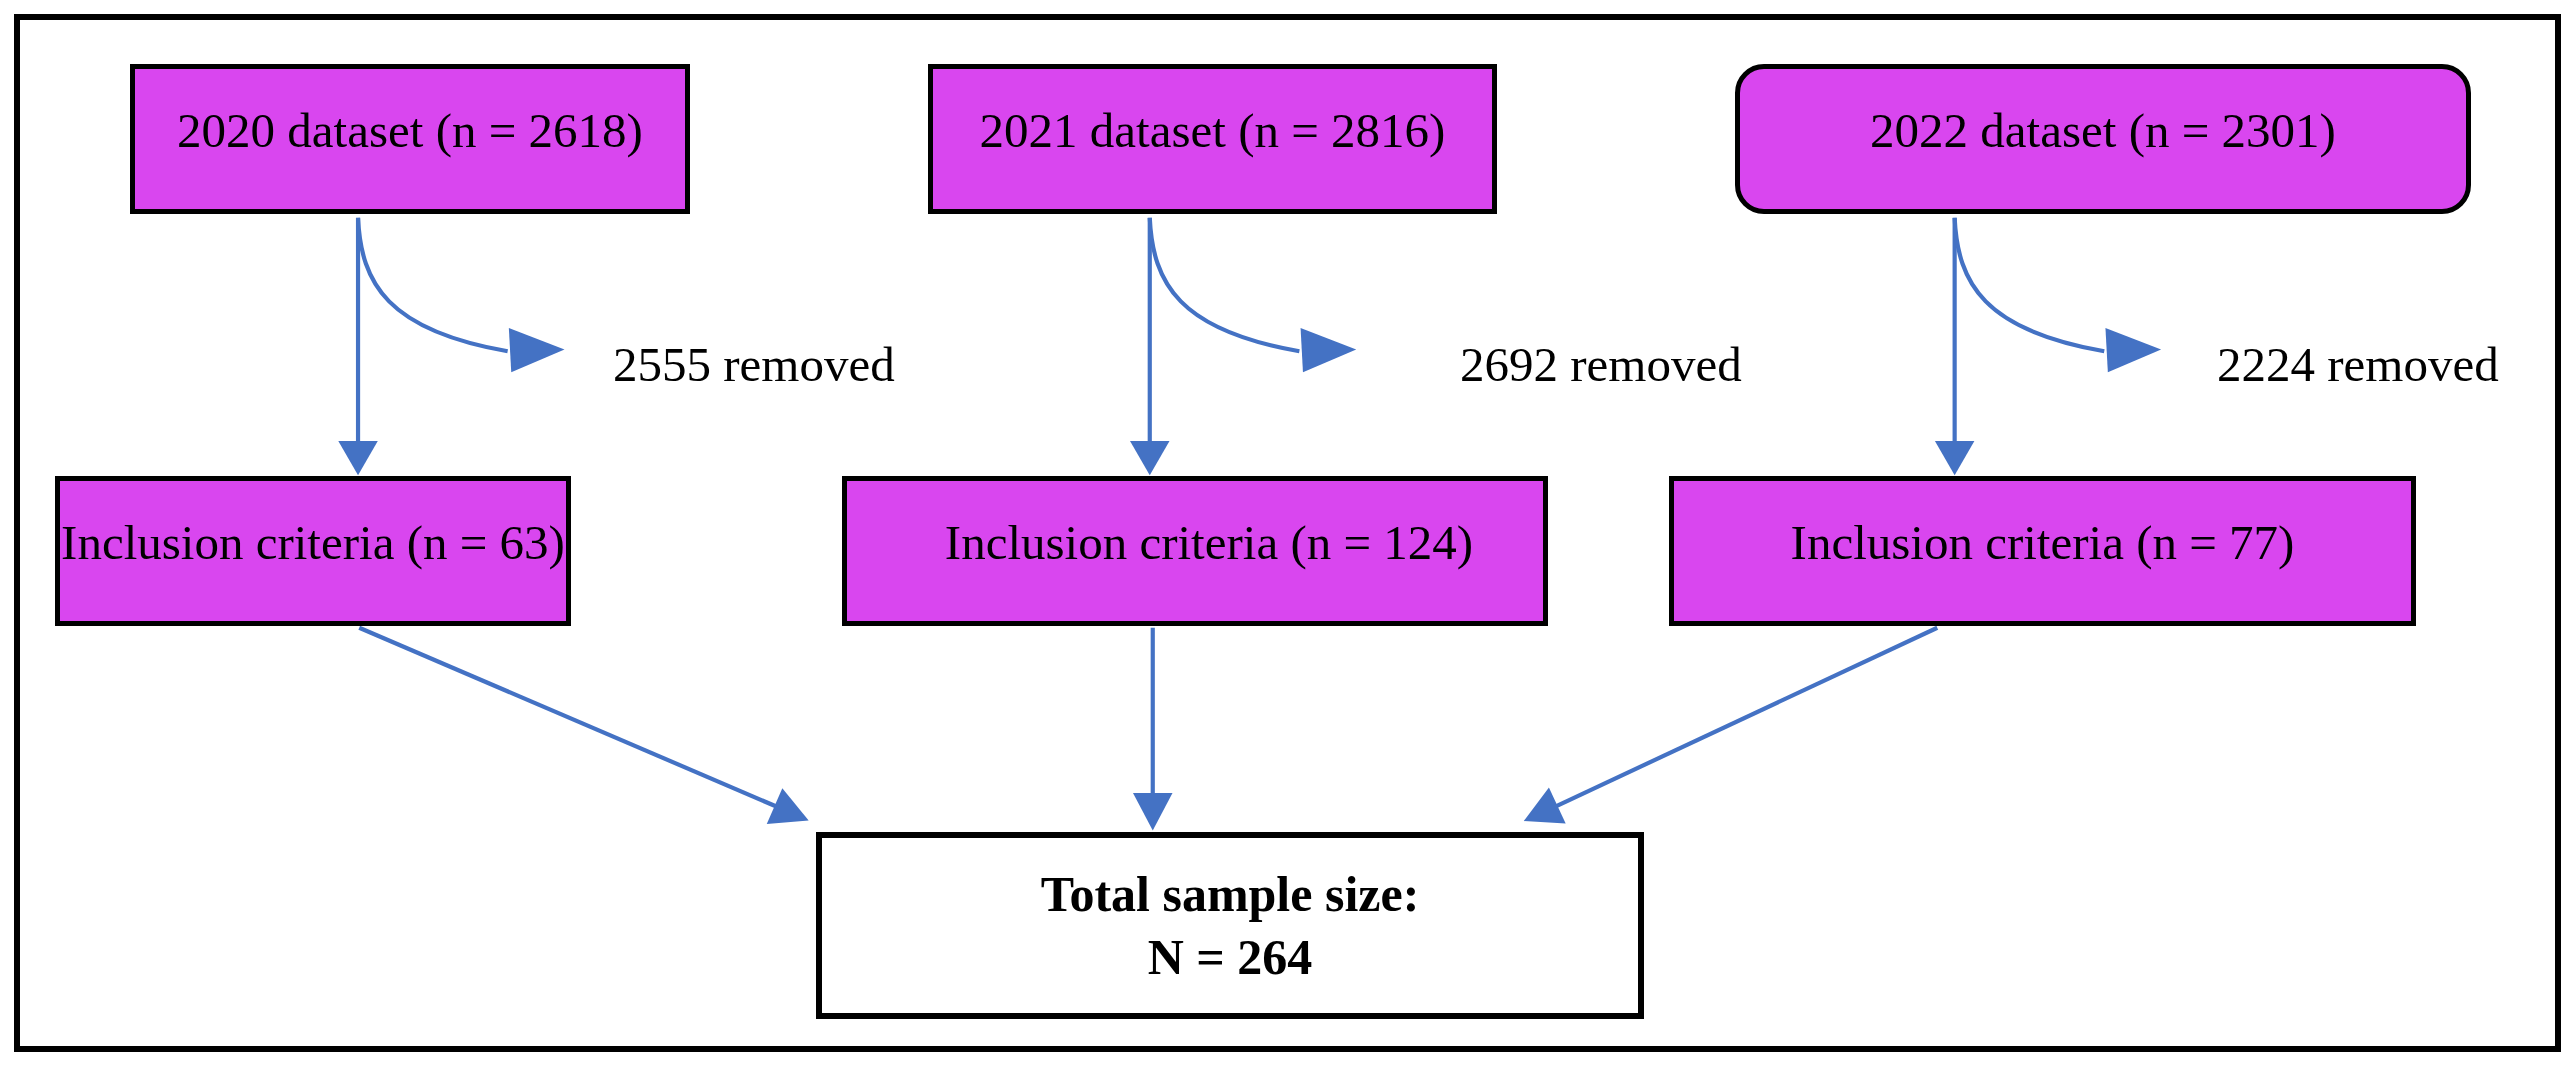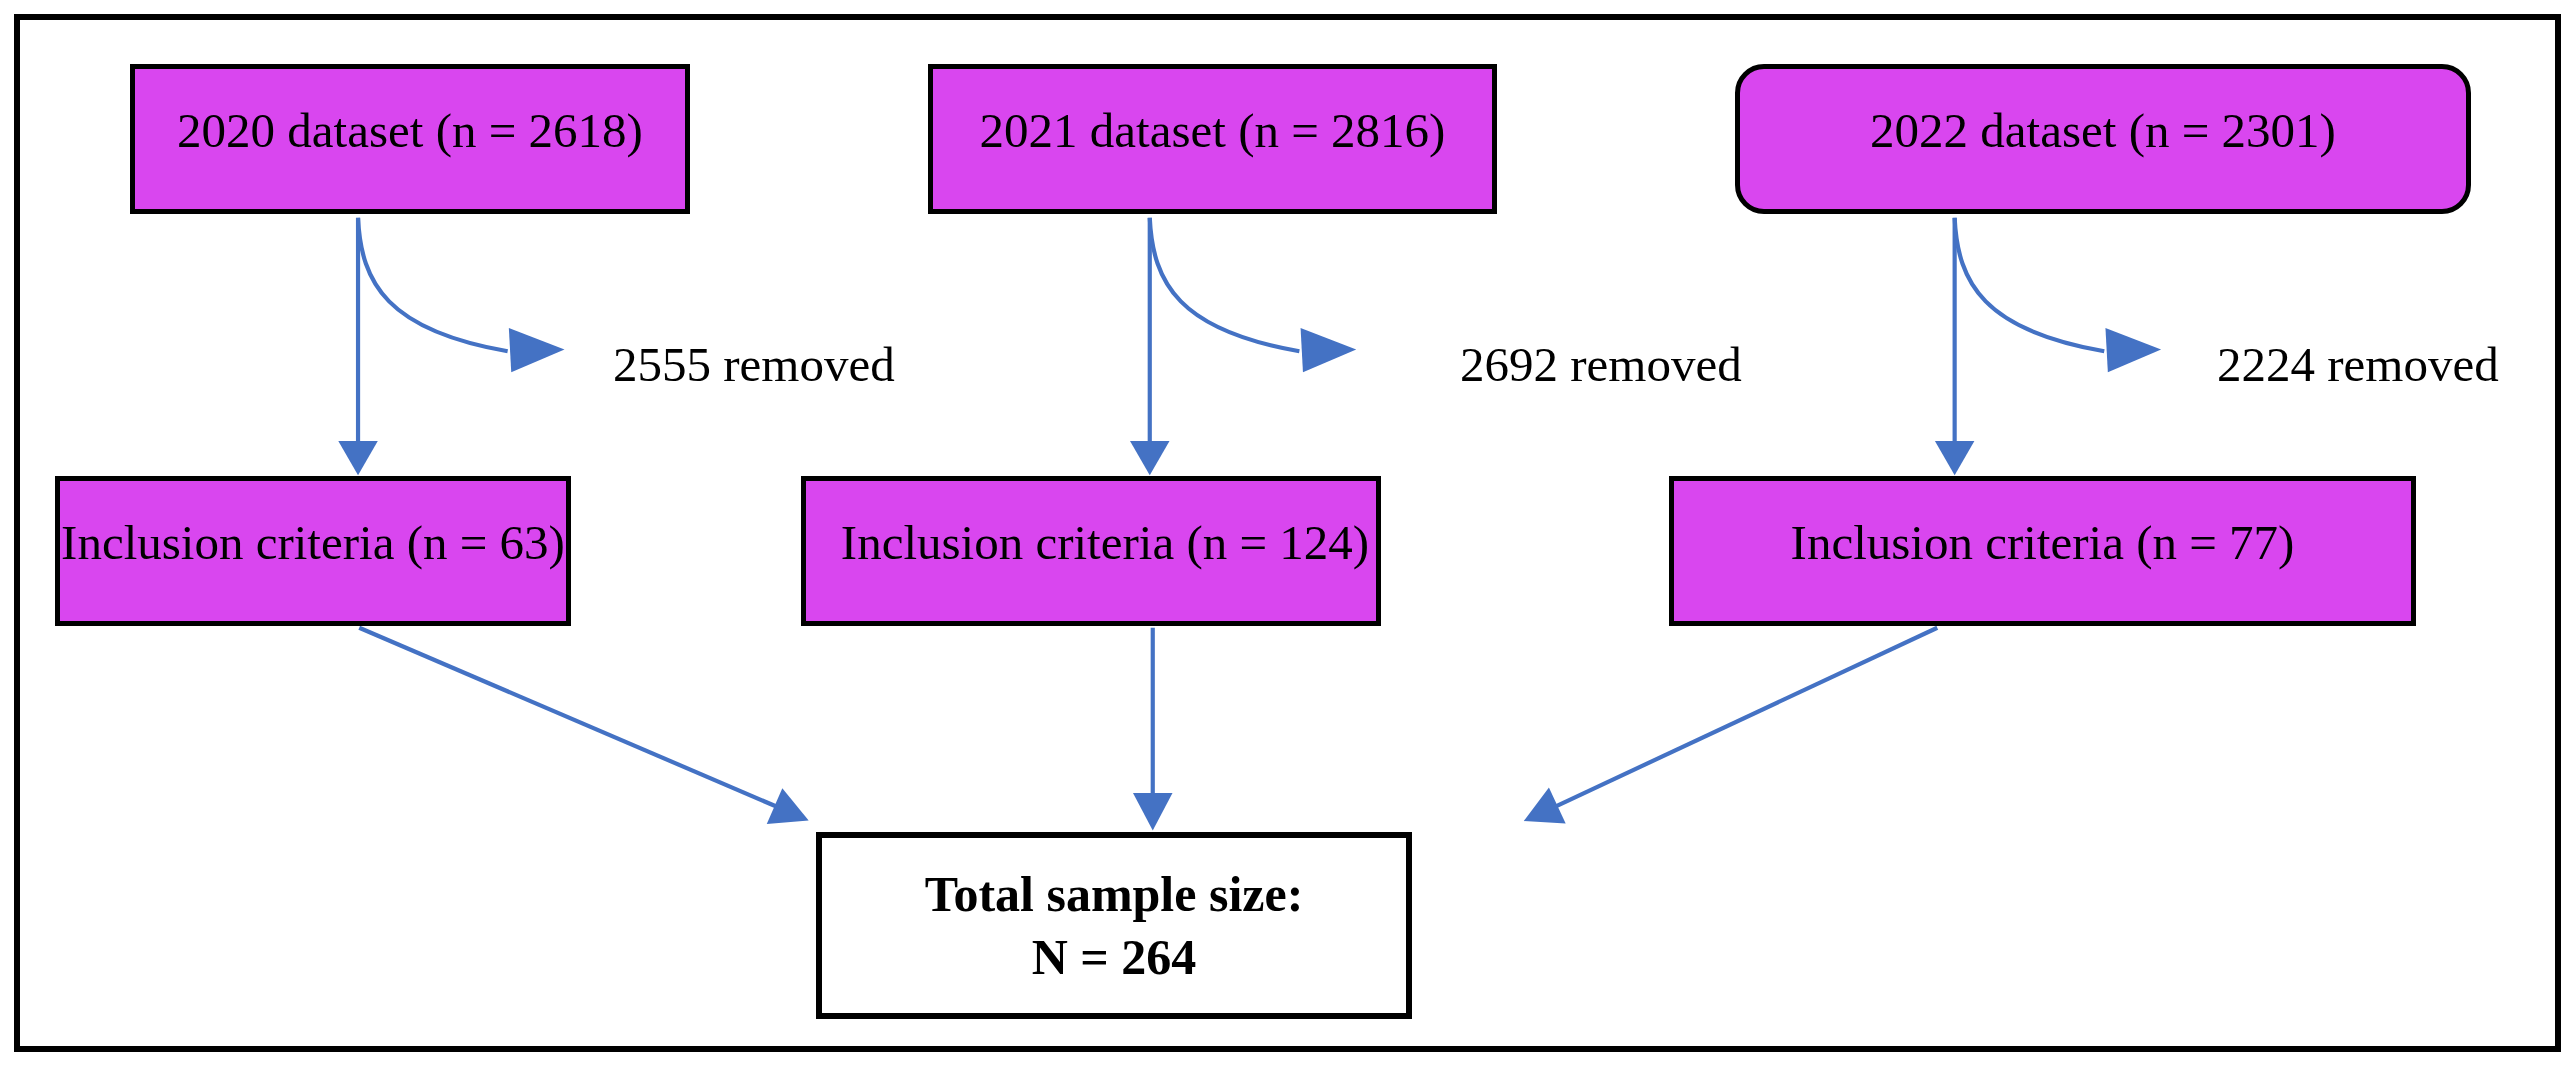--- a/index.html
+++ b/index.html
@@ -33,37 +33,37 @@
     line-height: 55px;
     white-space: nowrap;
     z-index: 2;
   }
   .dataset-row { top: 64px; height: 150px; }
   .inclusion-row { top: 476px; height: 150px; }
   .box-2020 { left: 130px;  width: 560px;  }
   .box-2021 { left: 928px; width: 569px;  }
   .box-2022 { left: 1735px; width: 736px; border-radius: 29px; }
   .box-inc-2020 { left: 55px;   width: 516px; }
-  .box-inc-2021 { left: 801px; width: 580px; padding-left: 28px; }
+  .box-inc-2021 { left: 842px; width: 706px; padding-left: 28px; }
   .box-inc-2022 { left: 1669px; width: 747px; font-family: Liberation Serif, serif; }
   .removed-label {
     position: absolute;
     top: 336px;
     font-size: 49px;
     line-height: 57px;
     white-space: nowrap;
     z-index: 2;
   }
   .removed-2020 { left: 613px; }
   .removed-2021 { left: 1460px; }
   .removed-2022 { left: 2217px; }
   .total-box {
     position: absolute;
     left: 816px; top: 832px;
-    width: 596px; height: 187px;
+    width: 828px; height: 187px;
     border: 6px solid #000000;
     box-sizing: border-box;
     background: #ffffff;
     display: flex;
     flex-direction: column;
     justify-content: center;
     align-items: center;
     gap: 9px;
     font-size: 50px;
     font-weight: bold;

